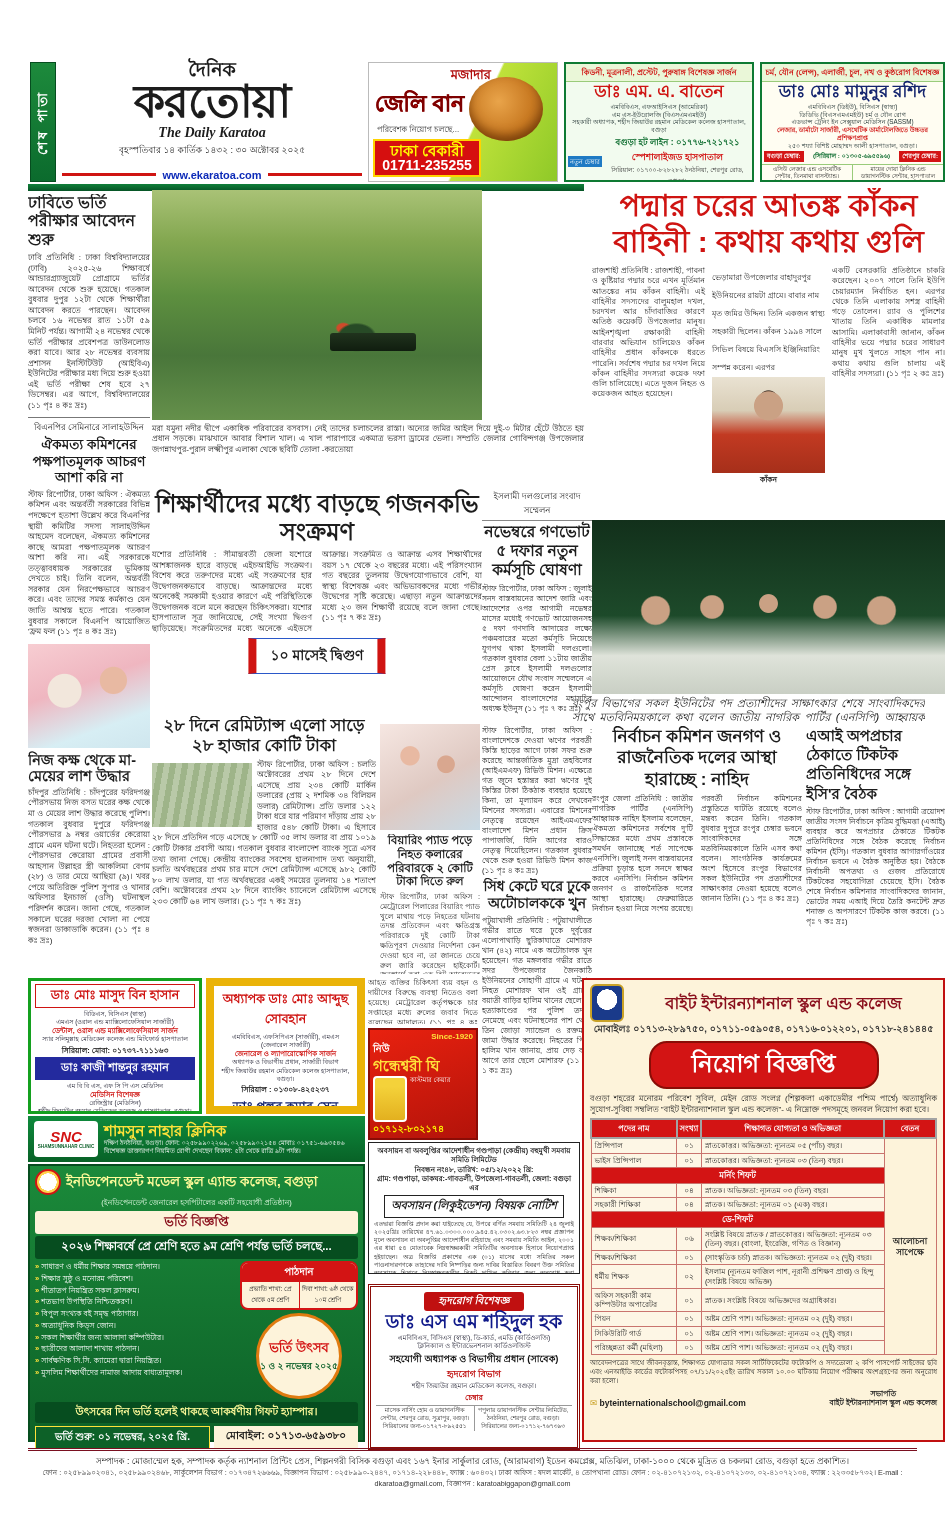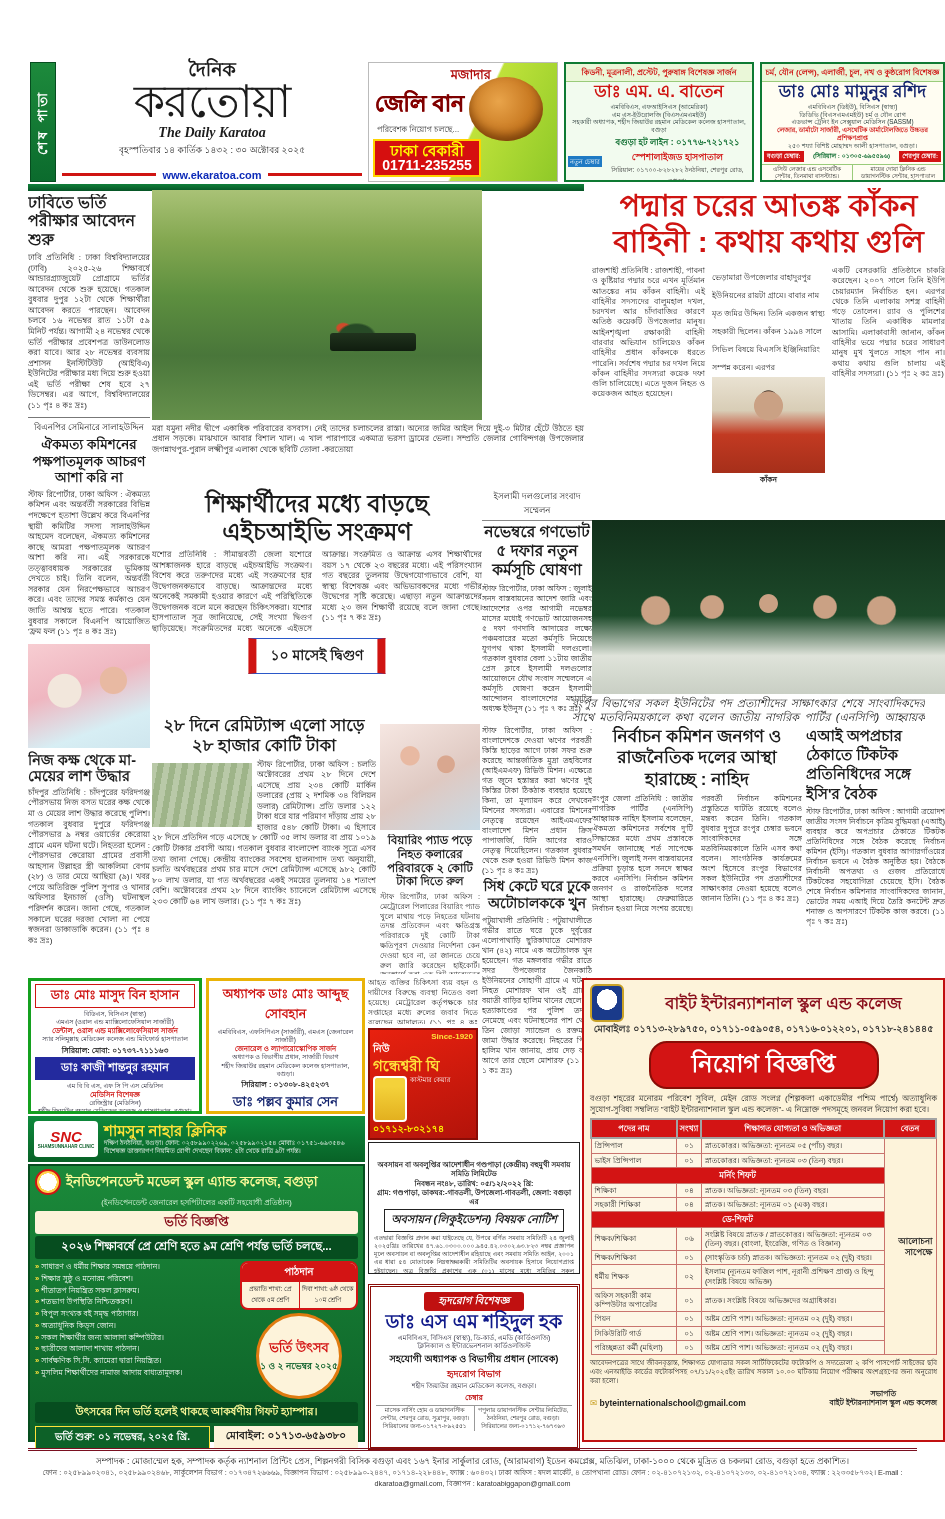--- a/index.html
+++ b/index.html
@@ -14,21 +14,21 @@
   .abs{position:absolute;}
   .ct{text-align:center;}
   .body-txt{font-size:8px;line-height:1.32;color:#222;text-align:justify;}
   .ovh{overflow:hidden;}
 
   
   #edition-tab{left:30px;top:62px;width:26px;height:120px;background:linear-gradient(180deg,#1d8a3c,#0b6b2d);border:1px solid #064d1f;color:#fff;display:flex;align-items:center;justify-content:center;}
   #edition-tab span{writing-mode:vertical-rl;transform:rotate(180deg);font-size:13px;font-weight:bold;letter-spacing:3px;}
   #masthead{left:62px;top:60px;width:300px;height:124px;text-align:center;}
   .mh-small{font-size:19px;font-weight:900;line-height:1;}
-  .mh-main{font-size:45px;font-weight:400;line-height:1.02;letter-spacing:-1px;}
+  .mh-main{font-size:45px;font-weight:700;line-height:1.02;letter-spacing:-1px;}
   .mh-eng{font-size:14px;font-weight:bold;font-style:italic;font-family:"Liberation Serif","DejaVu Serif",serif;}
   .mh-date{font-size:9px;margin-top:2px;}
   .mh-url{display:flex;align-items:center;gap:6px;margin-top:11px;}
   .mh-url .rule{flex:1;height:3px;background:var(--red);}
   .mh-url .url{color:#0d2bb8;font-weight:bold;font-size:11px;}
   #green-rule{left:28px;top:184px;width:556px;height:7px;background:linear-gradient(180deg,#10803a,#075426);}
 
   
   .tad{border:2px solid var(--green);overflow:hidden;}
   #ad-jelly{left:368px;top:62px;width:190px;height:120px;border:1px solid #bbb;background:linear-gradient(115deg,#fff 55%,#bfe23a 56%,#8fc928 100%);position:absolute;}
@@ -124,21 +124,21 @@
   #art-nahid{left:592px;top:726px;width:210px;height:248px;}
   .nah-h{font-size:17px;line-height:1.25;font-weight:800;text-align:center;margin-bottom:4px;}
   .nah-body{column-count:2;column-gap:8px;height:180px;overflow:hidden;font-size:7.6px;}
   #art-ai{left:806px;top:726px;width:139px;height:248px;}
   .ai-h{font-size:15px;line-height:1.28;font-weight:800;margin-bottom:4px;}
   #art-ai .body-txt{font-size:7.6px;}
 
   
   .docad{background:#fff;padding:3px 4px;text-align:center;overflow:hidden;}
   #ad-masud{left:28px;top:978px;width:174px;height:136px;border:3px solid #14a01f;}
-  #ad-sobhan{left:206px;top:978px;width:159px;height:136px;border:3px solid #eab308;}
+  #ad-sobhan{left:206px;top:978px;width:159px;height:136px;border:8px solid #eab308;}
   .dr-nm{font-size:12.5px;font-weight:900;color:var(--red);border:1px solid var(--red);padding:1px 0;margin-bottom:2px;}
   .dr-nm.plain{border:none;}
   .dr-nm.blue-band{background:#232a9e;color:#fff;border:none;font-size:11px;padding:2px 0;}
   .dr-nm.navy{color:#14246e;border:none;font-size:13px;}
   .dr-s{font-size:6.3px;line-height:1.3;color:#223;}
   .dr-s.red{color:var(--red);font-weight:bold;font-size:7px;}
   .dr-serial{font-size:7.5px;font-weight:bold;margin-top:1px;}
   #ad-clinic{left:28px;top:1116px;width:337px;height:46px;background:linear-gradient(180deg,#0e8a3c,#086227);display:flex;align-items:center;gap:6px;padding:3px 6px;}
   .snc-logo{background:#fff;border-radius:4px;width:64px;height:36px;display:flex;flex-direction:column;align-items:center;justify-content:center;}
   .snc-logo .s1{font-size:15px;font-weight:900;color:#d31414;font-style:italic;line-height:1;}
@@ -169,21 +169,21 @@
   .ind-bot{display:flex;margin-top:3px;gap:4px;}
   .ind-bot .b1{flex:1.2;background:#0d6128;border:1px solid #ffe23a;color:#fff;font-size:10px;font-weight:800;text-align:center;padding:2px 0;}
   .ind-bot .b2{flex:1;background:var(--cream);color:#111;font-size:10.5px;font-weight:900;text-align:center;padding:2px 0;}
   #ad-ghee{left:368px;top:1028px;width:110px;height:112px;background:linear-gradient(160deg,#e8210f,#b3130a);border:2px solid #8a0c06;color:#fff;padding:2px 3px;overflow:hidden;}
   .ghee-since{font-size:8px;color:#ffe23a;font-weight:bold;text-align:right;}
   .ghee-n1{font-size:10px;font-weight:900;color:#fff;}
   .ghee-n2{font-size:15px;font-weight:900;color:#ffe23a;line-height:1;}
   .ghee-jar{float:left;width:34px;height:46px;margin:3px 3px 0 0;background:linear-gradient(180deg,#f4d23a 20%,#e3b01f);border:2px solid #fff;border-radius:4px;}
   .ghee-s{font-size:6.6px;line-height:1.35;margin-top:3px;}
   .ghee-ph{font-size:9.5px;font-weight:900;color:#fffb00;}
-  #notice-liq{left:368px;top:1142px;width:212px;height:132px;border:1.5px solid #222;background:#fff;padding:17px 5px;overflow:hidden;}
+  #notice-liq{left:368px;top:1142px;width:212px;height:132px;border:1.5px solid #222;background:#fff;padding:3px 5px;overflow:hidden;}
   .liq-h{font-size:7.2px;font-weight:800;text-align:center;line-height:1.3;}
   .liq-t{border:1.5px solid #222;margin:2px 10px;text-align:center;font-size:11px;font-weight:900;font-style:italic;padding:1px 0;}
   .liq-b{font-size:6.1px;line-height:1.35;text-align:justify;}
   #ad-shahidul{left:368px;top:1276px;width:212px;height:166px;border:3px double #8a0c06;background:#fff;padding:3px 5px;text-align:center;overflow:hidden;margin-top:8px;}
   .sh-kick{display:inline-block;background:#c01010;color:#fff;font-size:10.5px;font-weight:900;font-style:italic;padding:1px 14px;border-radius:3px;}
   .sh-nm{font-size:19px;font-weight:900;color:#101a8a;line-height:1.1;margin:1px 0;}
   .sh-s{font-size:6.6px;line-height:1.3;color:#223;}
   .sh-t{font-size:9.5px;font-weight:800;color:#111;margin-top:1px;}
   .sh-dept{font-size:9px;font-weight:900;color:#c01010;}
   .sh-ch-lbl{font-size:7.5px;font-weight:900;color:#c01010;margin-top:1px;}
@@ -196,21 +196,21 @@
   .byte-nm{flex:1;text-align:center;font-size:16.5px;font-weight:900;color:#8a0f1c;line-height:1.1;}
   .byte-addr{text-align:center;font-size:11px;font-weight:800;color:#222;}
   .byte-mob{text-align:center;font-size:9.5px;font-weight:bold;color:#333;}
   .byte-title{width:230px;margin:4px auto;background:#d31414;color:#fff;font-size:24px;font-weight:900;text-align:center;border-radius:18px;border:2px solid #8a0c06;padding:2px 0;}
   .byte-intro{font-size:8px;line-height:1.4;text-align:justify;margin-bottom:3px;}
   table.byte{width:100%;border-collapse:collapse;}
   table.byte th{background:#d31414;color:#fff;font-size:8px;padding:2px;border:2px solid #a3a3a3;}
   table.byte td{font-size:7.4px;padding:2px 3px;border:1px solid #c9746e;background:#fdf6e5;line-height:1.25;}
   table.byte td.sec{background:#d31414;color:#fff;text-align:center;font-weight:900;font-size:8.5px;}
   table.byte td.ct{text-align:center;}
-  table.byte td.salary{text-align:right;font-weight:800;font-size:8.5px;width:52px;background:var(--cream);margin-left:38px;}
+  table.byte td.salary{text-align:center;font-weight:800;font-size:8.5px;width:52px;background:var(--cream);margin-left:38px;}
   .byte-note{font-size:6.8px;line-height:1.35;text-align:justify;margin-top:3px;}
   .byte-foot{display:flex;justify-content:space-between;align-items:flex-end;margin-top:3px;}
   .byte-mail{font-size:8.5px;font-weight:bold;}
   .byte-mail::before{content:"✉ ";color:#c9a227;}
   .byte-sign{text-align:center;font-size:7.5px;font-weight:bold;line-height:1.3;}
 
   
   #footer{left:28px;top:1448px;width:889px;height:66px;border-top:3px double var(--maroon);padding-top:4px;text-align:center;}
   .ft1{font-size:8.6px;line-height:1.5;}
   .ft2{font-size:7.2px;line-height:1.5;color:#333;}
@@ -300,21 +300,21 @@
       <div class="body-txt">চাঁদপুর প্রতিনিধি : চাঁদপুরের ফরিদগঞ্জ পৌরসভায় নিজ বসত ঘরের কক্ষ থেকে মা ও মেয়ের লাশ উদ্ধার করেছে পুলিশ। গতকাল বুধবার দুপুরে ফরিদগঞ্জ পৌরসভার ৯ নম্বর ওয়ার্ডের কেরোয়া গ্রামে এমন ঘটনা ঘটে। নিহতরা হলেন : পৌরসভার কেরোয়া গ্রামের প্রবাসী আহসান উল্লাহর স্ত্রী আকলিমা বেগম (২৮) ও তার মেয়ে আছিয়া (৯)। খবর পেয়ে অতিরিক্ত পুলিশ সুপার ও থানার অফিসার ইনচার্জ (ওসি) ঘটনাস্থল পরিদর্শন করেন। জানা গেছে, গতকাল সকালে ঘরের দরজা খোলা না পেয়ে স্বজনরা ডাকাডাকি করেন। (১১ পৃঃ ৪ কঃ দ্রঃ)</div>
     </div>
   </div>
 
   <div class="abs" id="photo-main">
     <div class="raft"></div>
   </div>
   <div class="abs" id="caption-main">মরা যমুনা নদীর দ্বীপে একাধিক পরিবারের বসবাস। নেই তাদের চলাচলের রাস্তা। অন্যের জমির আইল দিয়ে দুই-৩ মিটার হেঁটে উঠতে হয় প্রধান সড়কে। মাঝখানে আবার বিশাল খাল। এ খাল পারাপারে একমাত্র ভরসা ড্রামের ভেলা। সম্প্রতি জেলার গোবিন্দগঞ্জ উপজেলার জগন্নাথপুর-পুরান লক্ষ্মীপুর এলাকা থেকে ছবিটি তোলা -করতোয়া</div>
 
   <div class="abs" id="art-hiv">
-    <div class="hiv-h">শিক্ষার্থীদের মধ্যে বাড়ছে এইচআইভি সংক্রমণ</div>
+    <div class="hiv-h">শিক্ষার্থীদের মধ্যে বাড়ছে গজনকভি সংক্রমণ</div>
     <div class="hiv-body">
       <div class="body-txt">যশোর প্রতিনিধি : সীমান্তবর্তী জেলা যশোরে আশঙ্কাজনক হারে বাড়ছে এইচআইভি সংক্রমণ। বিশেষ করে তরুণদের মধ্যে এই সংক্রমণের হার উদ্বেগজনকভাবে বাড়ছে। আক্রান্তদের মধ্যে অনেকেই সমকামী হওয়ার কারণে এই পরিস্থিতিকে উদ্বেগজনক বলে মনে করছেন চিকিৎসকরা। যশোর হাসপাতাল সূত্র জানিয়েছে, সেই সংখ্যা দ্বিগুণ ছাড়িয়েছে। সংক্রমিতদের মধ্যে অনেকে এইডসে আক্রান্ত। সংক্রমিত ও আক্রান্ত এসব শিক্ষার্থীদের বয়স ১৭ থেকে ২৩ বছরের মধ্যে। এই পরিসংখ্যান গত বছরের তুলনায় উদ্বেগযোগ্যভাবে বেশি, যা স্বাস্থ্য বিশেষজ্ঞ এবং অভিভাবকদের মধ্যে গভীর উদ্বেগের সৃষ্টি করেছে। এছাড়া নতুন আক্রান্তদের মধ্যে ২৩ জন শিক্ষার্থী রয়েছে বলে জানা গেছে। (১১ পৃঃ ৭ কঃ দ্রঃ)</div>
       <div class="hiv-box">১০ মাসেই দ্বিগুণ</div>
     </div>
   </div>
 
   <div class="abs ovh" id="art-remit">
     <div class="remit-h">২৮ দিনে রেমিট্যান্স এলো সাড়ে ২৮ হাজার কোটি টাকা</div>
     <div class="money"></div>
     <div class="body-txt">স্টাফ রিপোর্টার, ঢাকা অফিস : চলতি অক্টোবরের প্রথম ২৮ দিনে দেশে এসেছে প্রায় ২৩৪ কোটি মার্কিন ডলারের (প্রায় ২ দশমিক ৩৪ বিলিয়ন ডলার) রেমিট্যান্স। প্রতি ডলার ১২২ টাকা ধরে যার পরিমাণ দাঁড়ায় প্রায় ২৮ হাজার ৫৪৮ কোটি টাকা। এ হিসাবে ২৮ দিনে প্রতিদিন গড়ে এসেছে ৮ কোটি ৩৫ লাখ ডলার বা প্রায় ১০১৯ কোটি টাকার প্রবাসী আয়। গতকাল বুধবার বাংলাদেশ ব্যাংক সূত্রে এসব তথ্য জানা গেছে। কেন্দ্রীয় ব্যাংকের সবশেষ হালনাগাদ তথ্য অনুযায়ী, চলতি অর্থবছরের প্রথম চার মাসে দেশে রেমিট্যান্স এসেছে ৯৮২ কোটি ৮০ লাখ ডলার, যা গত অর্থবছরের একই সময়ের তুলনায় ১৪ শতাংশ বেশি। অক্টোবরের প্রথম ২৮ দিনে ব্যাংকিং চ্যানেলে রেমিট্যান্স এসেছে ২৩৩ কোটি ৬৪ লাখ ডলার। (১১ পৃঃ ৭ কঃ দ্রঃ)</div>

